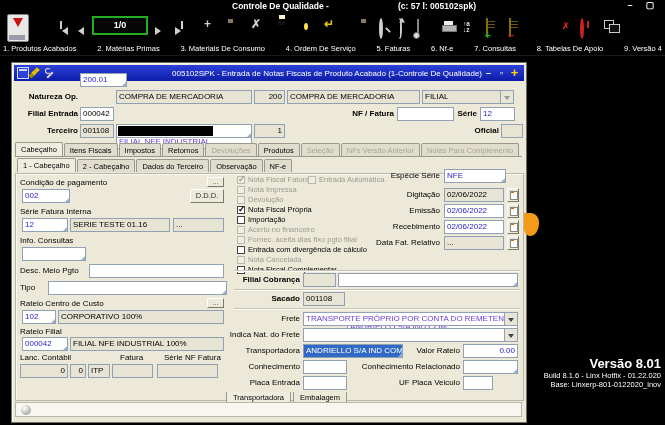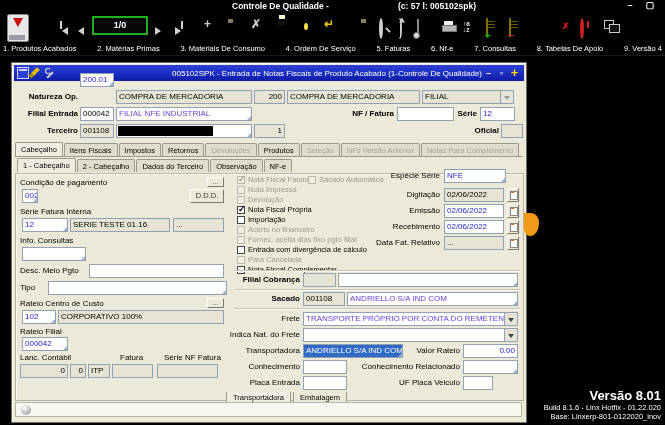--- a/index.html
+++ b/index.html
@@ -70,21 +70,21 @@
   .awc{font-size:9px;font-weight:bold;color:#fff;width:13px;text-align:center;cursor:pointer;}
   .awc.plus{color:#ffd400;font-size:13px;line-height:12px;}
   
   .lbl{position:absolute;font-size:8px;color:#000;white-space:nowrap;line-height:14px;}
   .lbl.b{font-weight:bold;}
   .lbl.ra{text-align:right;}
   .fld{position:absolute;height:14px;box-sizing:border-box;border:1px solid #90a1b3;background:#fff;
     font-size:8px;line-height:12px;padding:0 2px;color:#000;white-space:nowrap;overflow:hidden;}
   .fld.g{background:#e7e4d4;}
   .fld.v{color:#2a22cc;}
-  .fld.p{color:#6a3fd6;}
+  .fld.p{color:#6a3fd6;margin-top:28px;}
   .fld.ra{text-align:right;}
   .fld.sel{background:#316ac5;color:#fff;}
   .hdl:after{content:"";position:absolute;right:0;bottom:0;width:0;height:0;
     border-left:4px solid transparent;border-bottom:4px solid #9ab0d0;}
   .btn{position:absolute;box-sizing:border-box;background:#ece9d8;border:1px solid;
     border-color:#fff #7a7a6a #7a7a6a #fff;font-size:6.5px;text-align:center;color:#333;cursor:pointer;}
   .cal{position:absolute;width:12px;height:14px;box-sizing:border-box;background:#ece9d8;border:1px solid;
     border-color:#fff #7a7a6a #7a7a6a #fff;cursor:pointer;}
   .cal:after{content:"";position:absolute;left:2px;top:2px;width:6px;height:7px;background:#fff;border:1px solid #888;}
   .cal:before{content:"";position:absolute;left:3px;top:3px;width:3px;height:1px;background:#d07000;z-index:1;}
@@ -114,21 +114,21 @@
     box-shadow:inset 1px 1px 0 #fbfaf2;}
   .sep{position:absolute;height:1px;background:#c6c4b4;box-shadow:0 1px 0 #fbfaf2;}
   .status{position:absolute;left:3px;top:339px;width:507px;height:15px;background:#f7f6ef;border:1px solid #b8b6a6;box-sizing:border-box;}
   .sphere{position:absolute;left:5px;top:2px;width:10px;height:10px;border-radius:50%;
     background:radial-gradient(circle at 35% 30%,#ffffff,#b9b9b9 60%,#8e8e8e);}
   .redact{position:absolute;left:1px;top:1px;width:95px;height:10px;background:#000;}
   
   .blob{position:absolute;left:524px;top:213px;width:15px;height:23px;background:#f49a18;
     border-radius:0 80% 90% 60%/0 60% 80% 50%;}
   .version{position:absolute;right:4px;top:357px;width:200px;text-align:right;color:#fff;}
-  .v1{font-size:13px;font-weight:bold;line-height:14px;margin-top:32px;}
+  .v1{font-size:13px;font-weight:bold;line-height:14px;}
   .v2,.v3{font-size:7.5px;line-height:9px;}
 </style>
 </head>
 <body>
 
 <div id="screen">
 
   <div class="tbar">
     <span class="ttl">Controle De Qualidade -</span>
     <span class="sess">(c: 57 l: 005102spk)</span>
@@ -182,21 +182,21 @@
       <span class="aico winico"></span>
       <span class="aico totem"></span>
       <span class="aico wrench"></span>
       <span class="atxt">005102SPK - Entrada de Notas Fiscais de Produto Acabado (1-Controle De Qualidade)</span>
       <span class="awc">–</span>
       <span class="awc">▫</span>
       <span class="awc plus">+</span>
     </div>
 
     <span class="lbl b ra" style="left:2px;top:27px;width:64px">Natureza Op.</span>
-    <span class="fld v hdl" style="left:68px;top:10px;width:34px">200.01</span>
+    <span class="fld v hdl" style="left:68px;top:10px;width:47px">200.01</span>
     <span class="fld g" style="left:104px;top:27px;width:136px">COMPRA DE MERCADORIA</span>
     <span class="fld g ra" style="left:242px;top:27px;width:31px">200</span>
     <span class="fld g" style="left:275px;top:27px;width:133px">COMPRA DE MERCADORIA</span>
     <span class="dd g" style="left:410px;top:27px;width:92px"><span>FILIAL</span><span class="arr"></span></span>
 
     <span class="lbl b ra" style="left:2px;top:44px;width:64px">Filial Entrada</span>
     <span class="fld" style="left:68px;top:44px;width:34px">000042</span>
     <span class="fld p hdl" style="left:104px;top:44px;width:136px">FILIAL NFE INDUSTRIAL</span>
     <span class="lbl b ra" style="left:330px;top:44px;width:52px">NF / Fatura</span>
     <span class="fld" style="left:385px;top:44px;width:57px"></span>
@@ -229,21 +229,21 @@
       <span class="tab active">1 - Cabeçalho</span>
       <span class="tab">2 - Cabeçalho</span>
       <span class="tab">Dados do Terceiro</span>
       <span class="tab">Observação</span>
       <span class="tab">NF-e</span>
     </div>
     <div class="panel"></div>
 
     <span class="lbl" style="left:8px;top:113px">Condição de pagamento</span>
     <span class="btn" style="left:195px;top:114px;width:17px;height:10px;line-height:8px">...</span>
-    <span class="fld v hdl" style="left:10px;top:126px;width:16px">002</span>
+    <span class="fld v hdl" style="left:10px;top:126px;width:48px">002</span>
     <span class="btn" style="left:178px;top:126px;width:34px;height:14px;line-height:12px;font-size:7.5px">D.D.D.</span>
 
     <span class="lbl" style="left:8px;top:142px">Série Fatura Interna</span>
     <span class="fld v hdl" style="left:10px;top:155px;width:46px">12</span>
     <span class="fld g" style="left:58px;top:155px;width:100px">SERIE TESTE 01.16</span>
     <span class="fld g" style="left:161px;top:155px;width:51px">...</span>
 
     <span class="lbl" style="left:8px;top:171px">Info. Consultas</span>
     <span class="fld hdl" style="left:10px;top:184px;width:64px"></span>
 
@@ -253,37 +253,38 @@
     <span class="lbl" style="left:8px;top:218px">Tipo</span>
     <span class="fld hdl" style="left:36px;top:218px;width:179px"></span>
 
     <span class="lbl" style="left:8px;top:234px">Rateio Centro de Custo</span>
     <span class="btn" style="left:195px;top:235px;width:17px;height:10px;line-height:8px">...</span>
     <span class="fld v hdl" style="left:10px;top:247px;width:34px">102</span>
     <span class="fld g" style="left:46px;top:247px;width:166px">CORPORATIVO 100%</span>
 
     <span class="lbl" style="left:8px;top:262px">Rateio Filial</span>
     <span class="fld v hdl" style="left:10px;top:274px;width:46px">000042</span>
+    <span class="fld g" style="left:58px;top:274px;width:154px">FILIAL NFE INDUSTRIAL 100%</span>
 
     <span class="lbl" style="left:8px;top:288px">Lanc. Contábil</span>
     <span class="lbl" style="left:108px;top:288px">Fatura</span>
     <span class="lbl" style="left:152px;top:288px">Série NF Fatura</span>
     <span class="fld g ra" style="left:8px;top:301px;width:48px">0</span>
     <span class="fld g ra" style="left:58px;top:301px;width:16px">0</span>
     <span class="fld g" style="left:76px;top:301px;width:22px">ITP</span>
     <span class="fld g" style="left:100px;top:301px;width:41px"></span>
     <span class="fld g" style="left:145px;top:301px;width:61px"></span>
 
     <span class="chk dis on" style="left:225px;top:112px">
         <span class="box"></span>
         <span>Nota Fiscal Fatura</span>
       </span>
     <span class="chk dis" style="left:296px;top:112px">
         <span class="box"></span>
-        <span>Sacado Automática</span>
+        <span>Entrada Automática</span>
       </span>
     <span class="chk dis" style="left:225px;top:122px">
         <span class="box"></span>
         <span>Nota Impressa</span>
       </span>
     <span class="chk dis" style="left:225px;top:132px">
         <span class="box"></span>
         <span>Devolução</span>
       </span>
     <span class="chk on" style="left:225px;top:142px">
@@ -301,21 +302,21 @@
     <span class="chk dis" style="left:225px;top:172px">
         <span class="box"></span>
         <span>Fornec. aceita dias fixo pgto filial</span>
       </span>
     <span class="chk" style="left:225px;top:182px">
         <span class="box"></span>
         <span>Entrada com divergência de cálculo</span>
       </span>
     <span class="chk dis" style="left:225px;top:192px">
         <span class="box"></span>
-        <span>Para Cancelada</span>
+        <span>Nota Cancelada</span>
       </span>
     <span class="chk" style="left:225px;top:202px">
         <span class="box"></span>
         <span>Nota Fiscal Complementar</span>
       </span>
 
     <span class="lbl ra" style="left:352px;top:106px;width:76px">Espécie Série</span>
     <span class="fld v hdl" style="left:432px;top:106px;width:62px">NFE</span>
     <span class="lbl ra" style="left:352px;top:125px;width:76px">Digitação</span>
     <span class="fld g" style="left:432px;top:125px;width:60px">02/06/2022</span>

